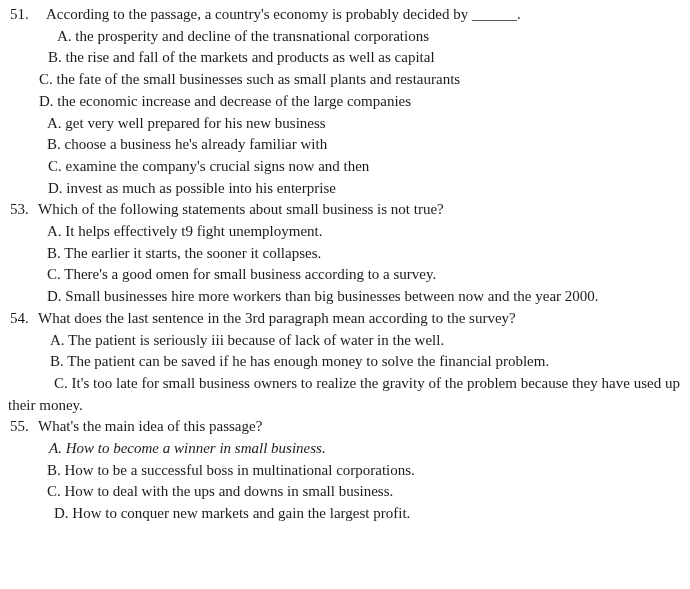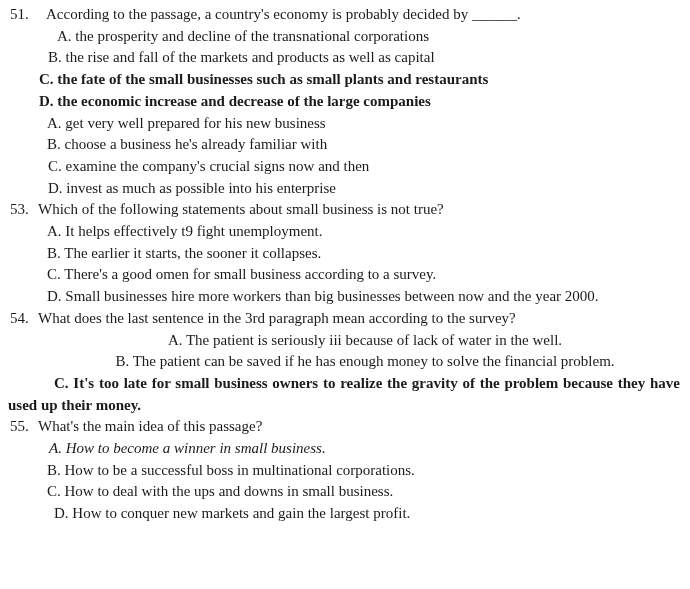--- a/index.html
+++ b/index.html
@@ -28,33 +28,33 @@
     display: inline-block;
     min-width: 28px;
   }
   .qnum-wide {
     min-width: 36px;
   }
   .opt {
     white-space: nowrap;
   }
   
-  .o31 { padding-left: 31px; font-weight: bold; }
+  .o31 { padding-left: 31px; }
   .o39 { padding-left: 39px; }
   .o40 { padding-left: 40px; }
   .o41 { padding-left: 41px; font-style: italic; }
-  .o42 { padding-left: 42px; text-align: center; }
+  .o42 { padding-left: 42px; }
   .o46 { padding-left: 46px; }
   .o49 { padding-left: 49px; font-family: Liberation Serif, serif; }
   
   .wrap {
     white-space: normal;
     text-align: justify;
   }
-  .ti46 { text-indent: 46px; font-weight: bold; }
+  .ti46 { text-indent: 46px; }
   .ti50 { text-indent: 50px; }
 </style>
 </head>
 <body>
 
 <div class="doc">
 
   <div>
     <div class="qline">
       <span class="qnum qnum-wide">51.</span><span>According to the passage, a country's economy is probably decided by ______.</span>

